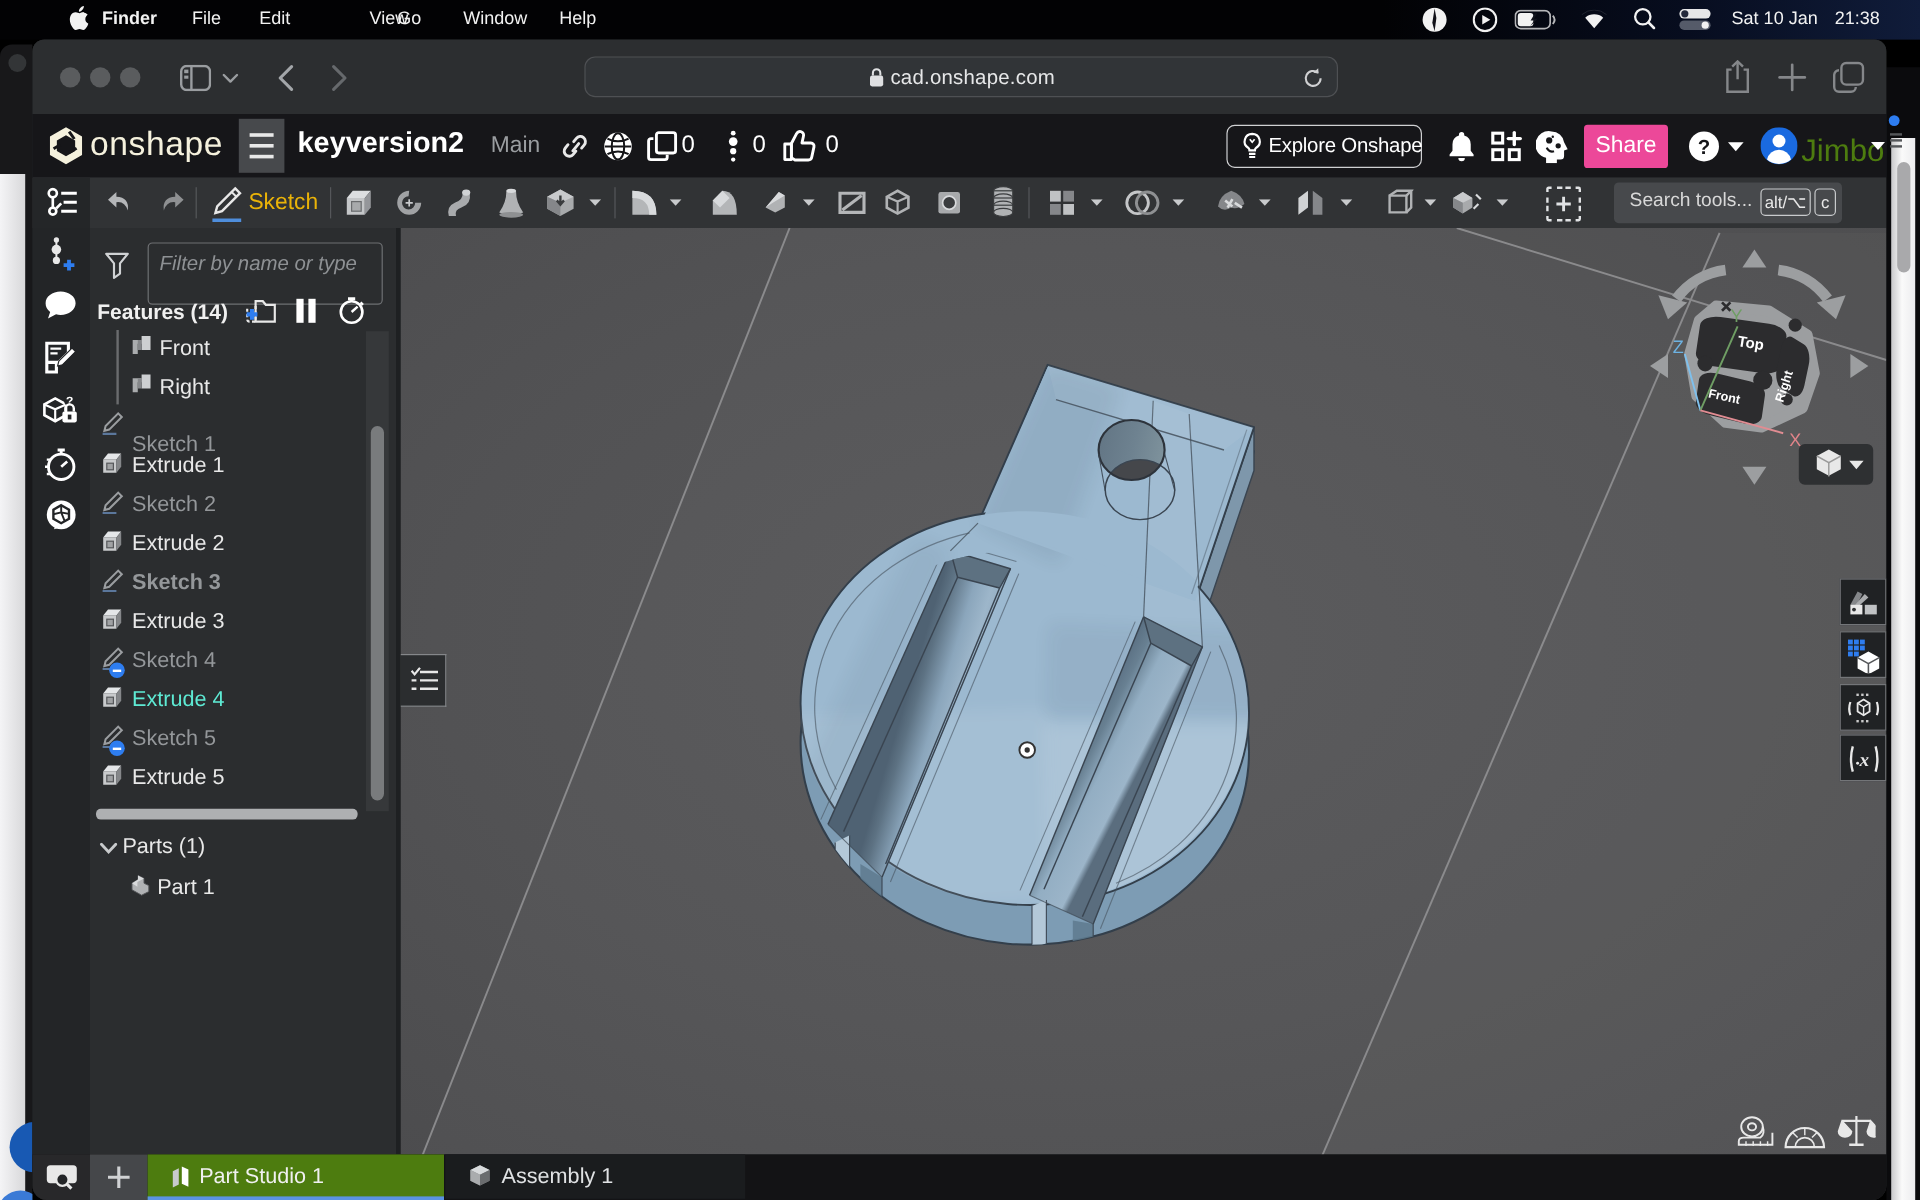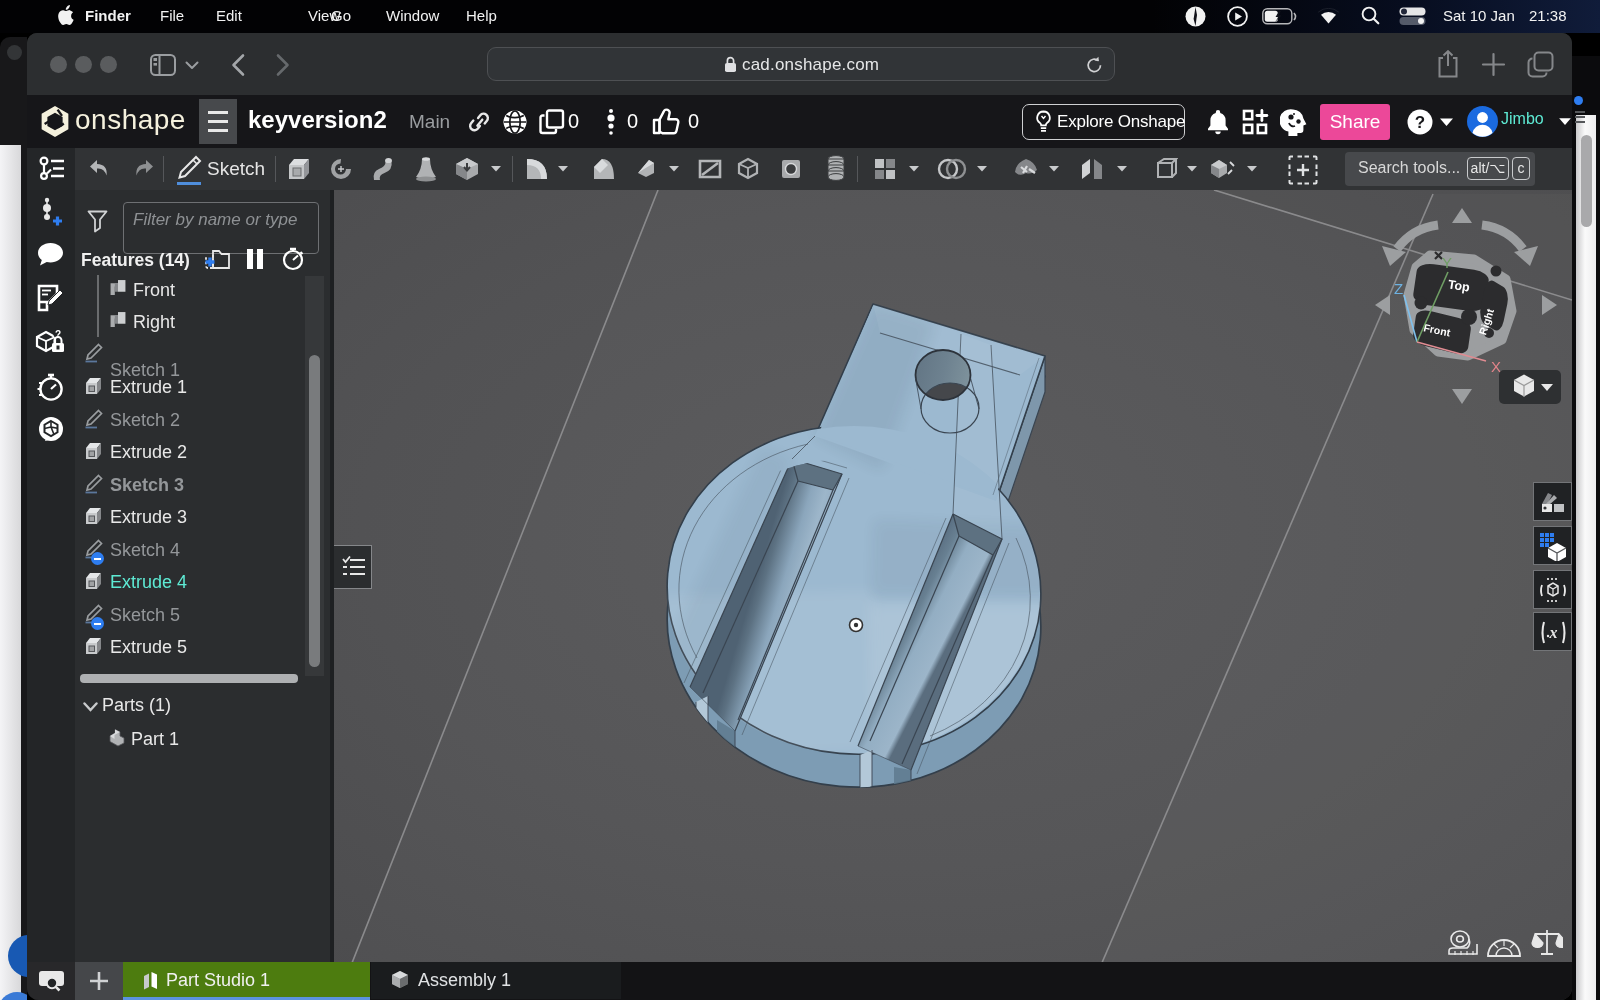--- a/index.html
+++ b/index.html
@@ -245,21 +245,21 @@
       <text x="14" y="20" text-anchor="middle" font-size="17" font-weight="800" font-family="Liberation Sans" fill="#161619">?</text>
     </svg>
     <svg class="abs" style="left:1412px; top:22px" width="15" height="10" viewBox="0 0 15 10">
       <path d="M1 1.5 L7.5 9 L14 1.5 Z" fill="#fff"></path>
     </svg>
     <svg class="abs" style="left:1440px; top:11px" width="31" height="31" viewBox="0 0 31 31">
       <circle cx="15.5" cy="15.5" r="15.5" fill="#1a6ae0"></circle>
       <circle cx="15.5" cy="11.5" r="5.4" fill="#fff"></circle>
       <path d="M5.5 27 a10.2 10.2 0 0 1 20 0 a15.5 15.5 0 0 1 -20 0 Z" fill="#fff"></path>
     </svg>
-    <span class="abs" style="left:1474px; top:15px; font-size:16px; color:#5eead4;">Jimbo</span>
+    <span class="abs" style="left:1474px; top:15px; font-size:26px; color:#4d7c0f;">Jimbo</span>
     <svg class="abs" style="left:1531px; top:22px" width="14" height="9" viewBox="0 0 15 10">
       <path d="M1 1.5 L7.5 9 L14 1.5 Z" fill="#fff"></path>
     </svg>
   </div>
   <div class="abs" id="ostool">
     <svg width="0" height="0" style="position:absolute">
       <defs>
         <g id="i-cube">
           <path d="M2 7 L11 2 L20 7 L20 16 L11 21 L2 16 Z" fill="#9a9c9e"></path>
           <path d="M2 7 L11 11 L20 7 L11 2 Z" fill="#c8cacc"></path>
@@ -296,21 +296,21 @@
       <path d="M14 3 L21 9.5 L14 16 V11.5 q-7 -1 -9.5 7 q-1.5 -11 9.5 -11.5 Z" fill="#8e9092"></path>
     </svg>
     <div class="abs" style="left:136px; top:8px; width:1px; height:26px; background:#55575a;"></div>
     <svg class="abs" style="left:149px; top:7px" width="26" height="30" viewBox="0 0 26 30">
       <g transform="rotate(0)">
         <path d="M20 2 l4 4 L9 21 l-5.5 1.5 L5 17 Z" fill="none" stroke="#e8e8e8" stroke-width="2"></path>
         <line x1="17" y1="5" x2="21" y2="9" stroke="#e8e8e8" stroke-width="1.6"></line>
       </g>
       <line x1="1" y1="28.5" x2="25" y2="28.5" stroke="#4f8edc" stroke-width="3"></line>
     </svg>
-    <span class="abs" style="left:180px; top:10px; font-size:19px; color:#e5e5e5;">Sketch</span>
+    <span class="abs" style="left:180px; top:10px; font-size:19px; color:#eab308;">Sketch</span>
     <div class="abs" style="left:248px; top:8px; width:1px; height:26px; background:#55575a;"></div>
     <svg class="abs" style="left:260px; top:9px" width="24" height="24" viewBox="0 0 24 24">
       <path d="M2 8 H17 V22 H2 Z" fill="#c4c6c8"></path>
       <path d="M2 8 L7 2 H22 L17 8 Z" fill="#dcdee0"></path>
       <path d="M17 8 L22 2 V16 L17 22 Z" fill="#94969a"></path>
       <rect x="6" y="11" width="8" height="8" fill="#a8aaac" stroke="#6a6c6e"></rect>
     </svg>
     <svg class="abs" style="left:302px; top:9px" width="24" height="24" viewBox="0 0 24 24">
       <path d="M12 2 a10 10 0 1 0 10 10 L17 12 a5.5 5.5 0 1 1 -5.5 -5.5 Z" fill="#a0a2a4"></path>
       <g stroke="#c8cacc" stroke-width="1.4">

